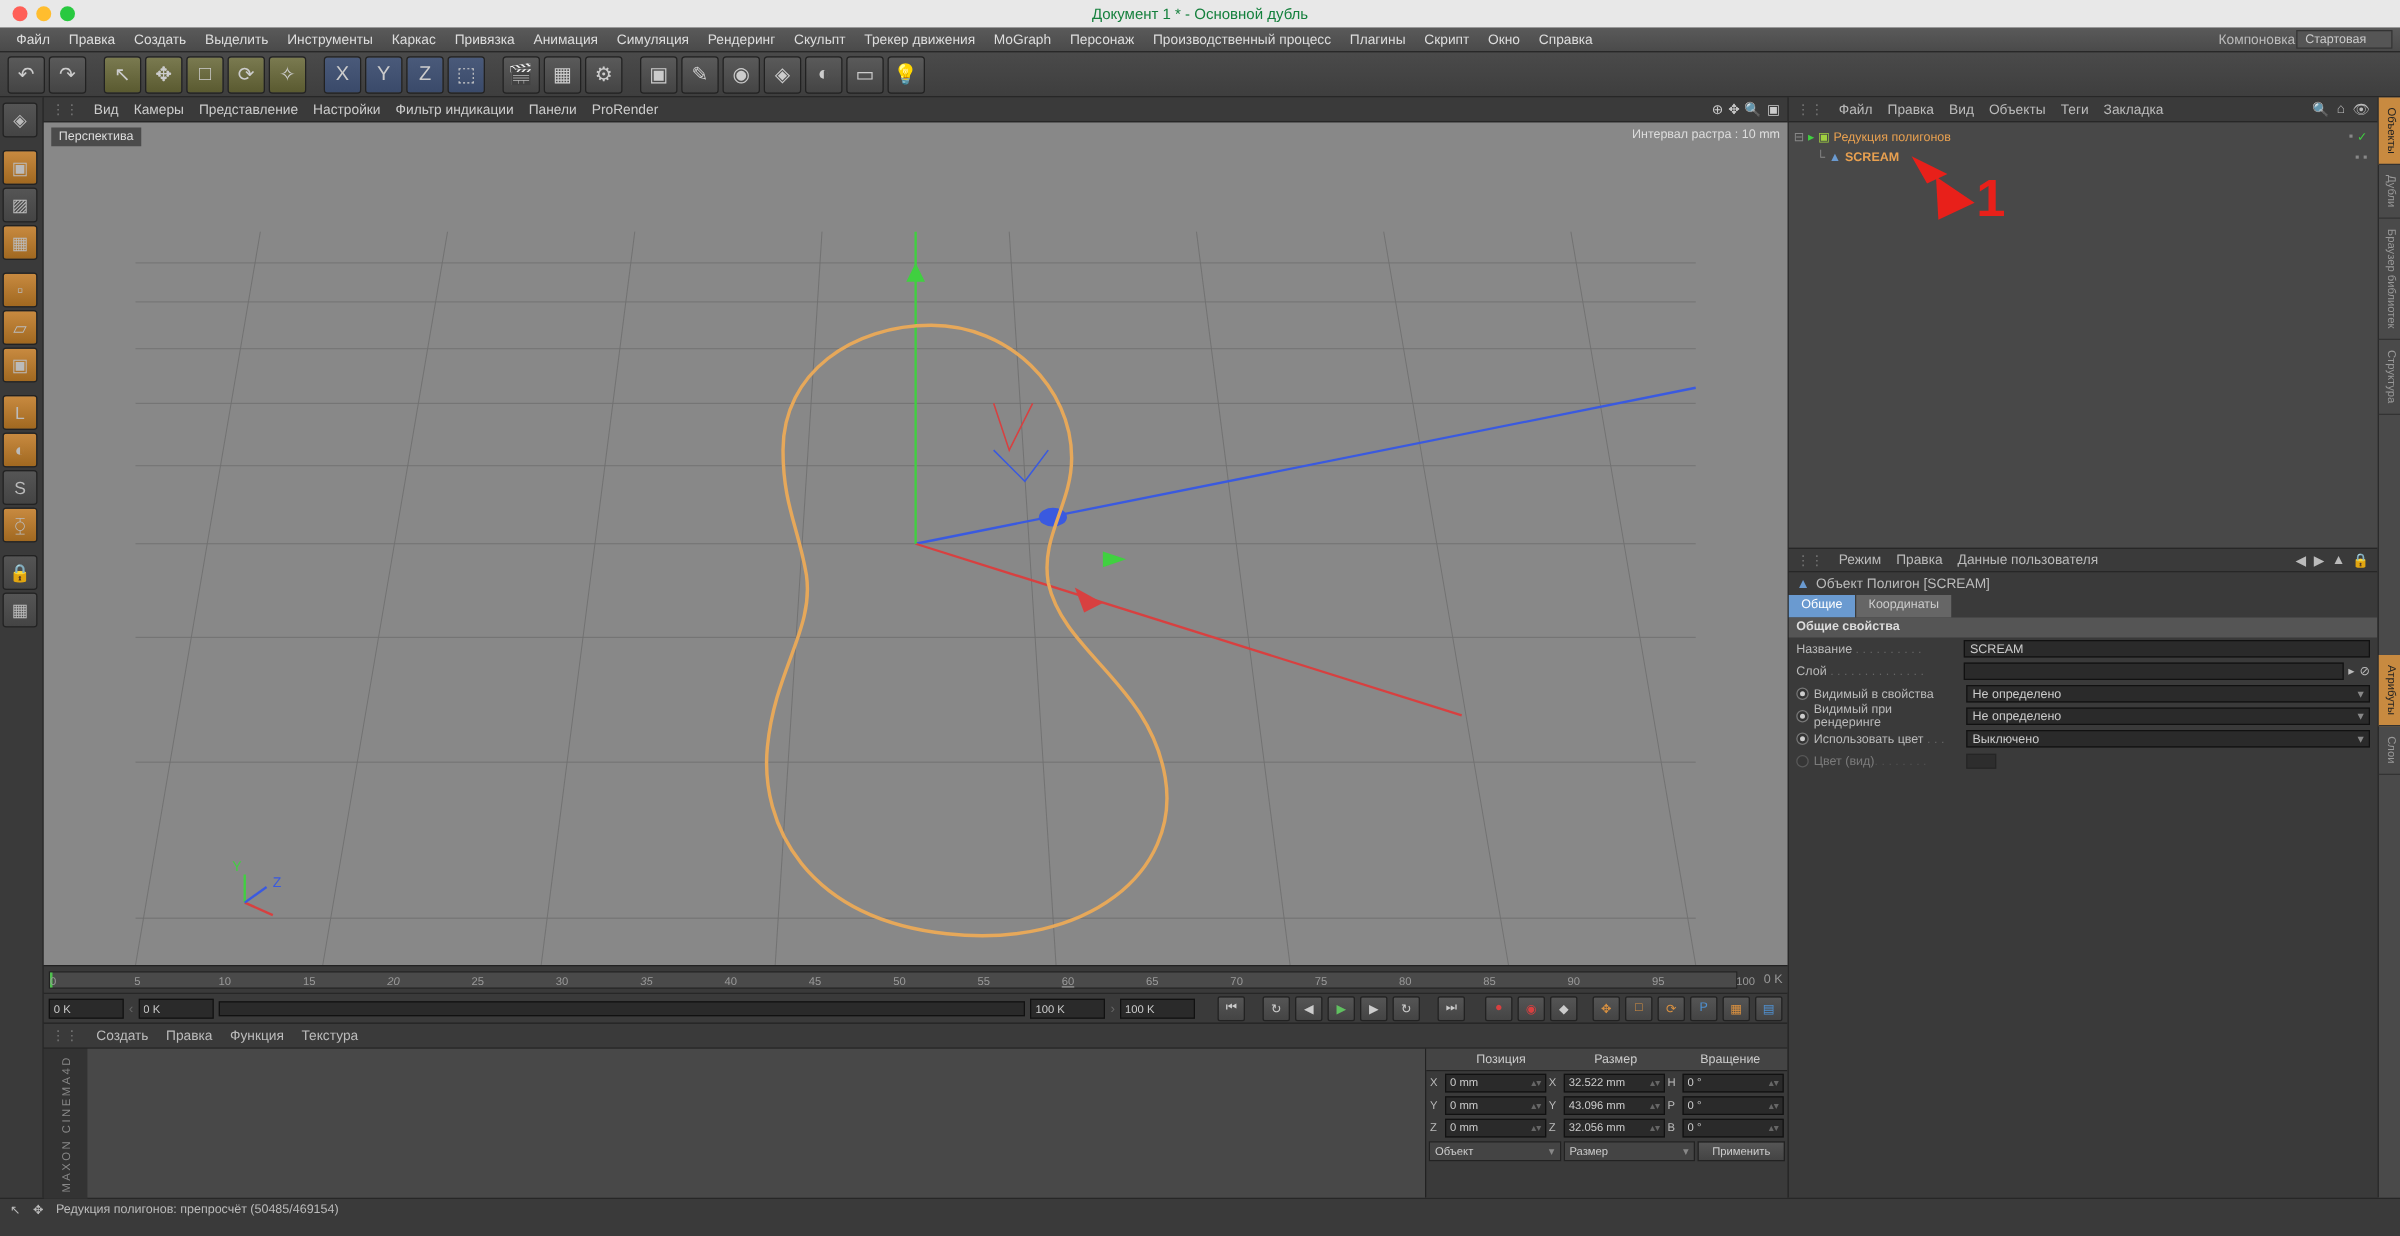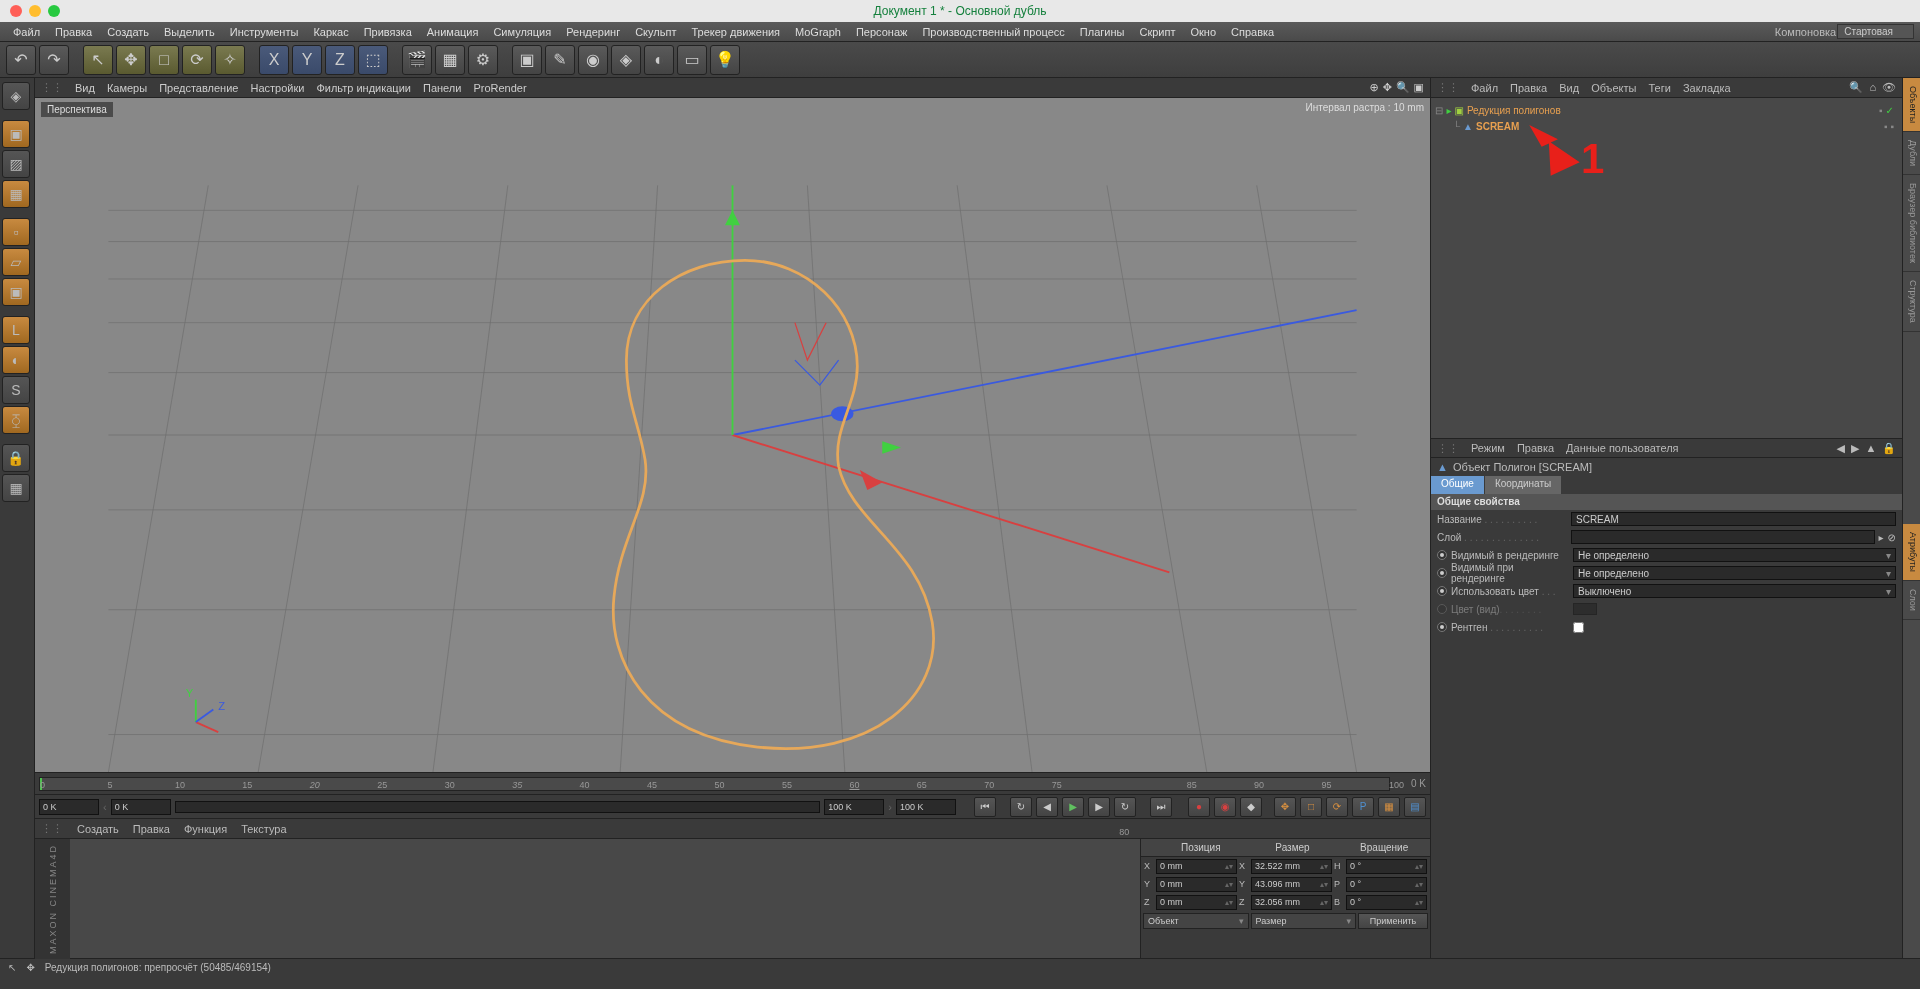--- a/index.html
+++ b/index.html
@@ -247,21 +247,21 @@
             <span class="tl-num" style="left: 30%;">30</span>
             <span class="tl-num" style="left: 35%; font-style: italic;">35</span>
             <span class="tl-num" style="left: 40%;">40</span>
             <span class="tl-num" style="left: 45%;">45</span>
             <span class="tl-num" style="left: 50%;">50</span>
             <span class="tl-num" style="left: 55%;">55</span>
             <span class="tl-num" style="left: 60%; text-decoration: underline;">60</span>
             <span class="tl-num" style="left: 65%;">65</span>
             <span class="tl-num" style="left: 70%;">70</span>
             <span class="tl-num" style="left: 75%;">75</span>
-            <span class="tl-num" style="left: 80%; margin-top: 47px;">80</span>
+            <span class="tl-num" style="left: 80%;">80</span>
             <span class="tl-num" style="left: 85%;">85</span>
             <span class="tl-num" style="left: 90%;">90</span>
             <span class="tl-num" style="left: 95%;">95</span>
             <span class="tl-num" style="left: 100%;">100</span>
           </div>
       </div>
       <div class="tl-end"><span>0 K</span></div>
     </div>
     <div class="playbar">
       <input class="pf" value="0 K" style="">
@@ -425,21 +425,21 @@
       <div class="attr-row">
         <span class="al"><span>Слой</span> <span class="dots">. . . . . . . . . . . . . .</span></span>
         <div class="af">
             <span></span>
           </div>
         <span>▸</span>
           <span>⊘</span>
       </div>
       <div class="attr-row">
         <span class="radio c"></span>
-        <span class="al" style="width:118px"><span>Видимый в рендеринге</span></span>
+        <span class="al" style="width:118px"><span>Видимый в свойства</span></span>
         <div class="af">
             <span>Не определено</span>
             <span style="margin-left:auto;color:#888">▾</span>
           </div>
       </div>
       <div class="attr-row">
         <span class="radio c"></span>
         <span class="al" style="width:118px"><span>Видимый при рендеринге</span></span>
         <div class="af">
             <span>Не определено</span>
@@ -451,25 +451,20 @@
         <span class="al" style="width:118px"><span>Использовать цвет</span> <span class="dots">. . .</span></span>
         <div class="af">
             <span>Выключено</span>
             <span style="margin-left:auto;color:#888">▾</span>
           </div>
       </div>
       <div class="attr-row" style="opacity:.5">
         <span class="radio"></span>
         <span class="al" style="width:118px"><span>Цвет (вид)</span><span class="dots">. . . . . . . .</span></span>
         <div style="width:24px;height:12px;background:#222;border:1px solid #111"></div>
-      </div>
-      <div class="attr-row">
-        <span class="radio c"></span>
-        <span class="al" style="width:118px"><span>Рентген</span> <span class="dots">. . . . . . . . . .</span></span>
-        <input type="checkbox" style="width: 11px; height: 11px;">
       </div>
     </div>
     <div class="rtabs">
       <div class="rtab a">Объекты</div>
       <div class="rtab">Дубли</div>
       <div class="rtab">Браузер библиотек</div>
       <div class="rtab">Структура</div>
       <div class="rtab a" style="margin-top:192px">Атрибуты</div>
       <div class="rtab">Слои</div>
     </div>

